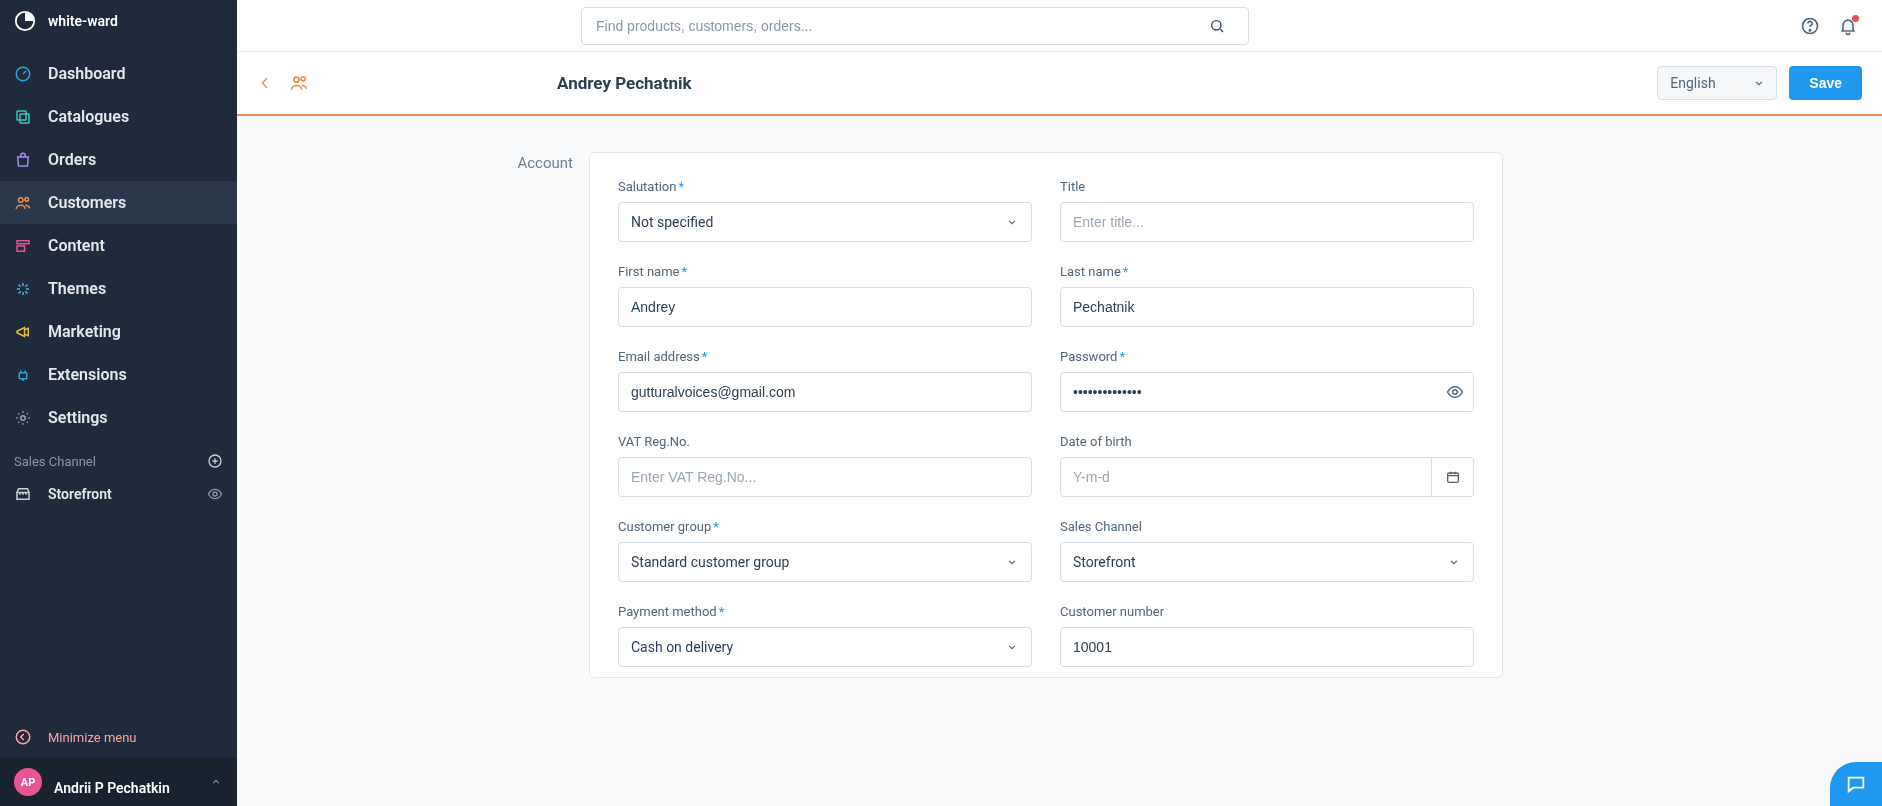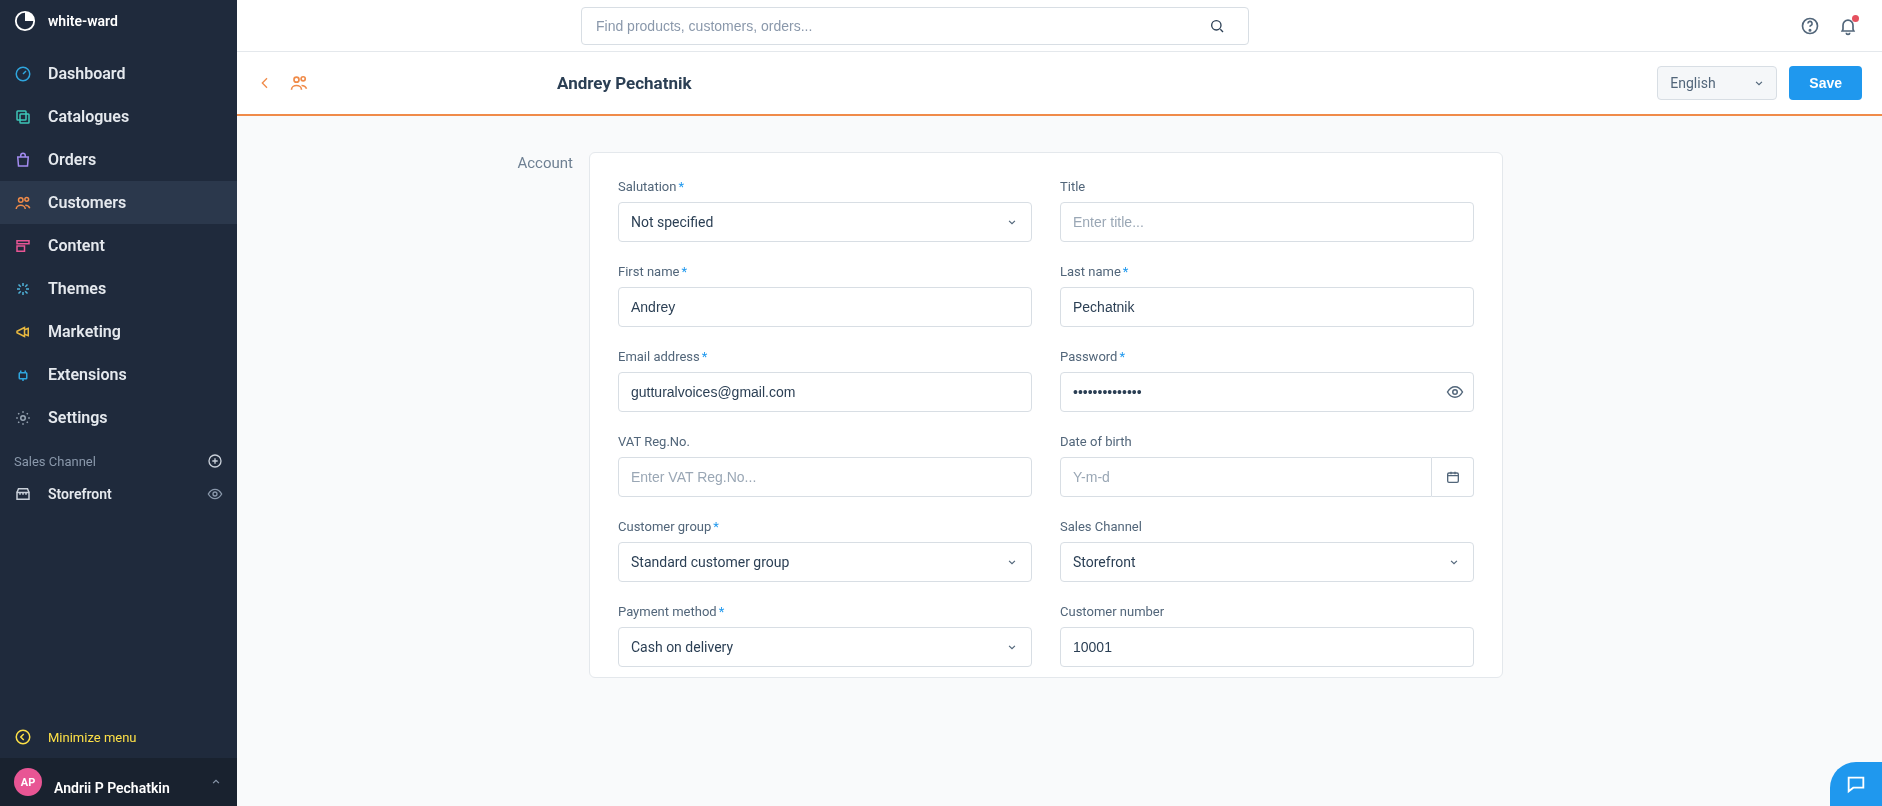--- a/index.html
+++ b/index.html
@@ -78,21 +78,21 @@
   }
   .channel-item .left { display:flex;align-items:center; }
   .channel-item .nav-icon { width:18px;height:18px;margin-right:16px;display:flex;align-items:center;justify-content:center; }
   .channel-item .eye-icon { width:16px;height:16px;display:flex;align-items:center;justify-content:center;color:#8a98ab; }
 
   .sidebar-spacer { flex: 1; }
 
   .minimize-row {
     display:flex;align-items:center;
     padding: 12px 14px;
-    color:#fde047; font-size:13px;
+    color:#fca5a5; font-size:13px;
     cursor:pointer;
   }
   .minimize-row .nav-icon { width:18px;height:18px;margin-right:16px;display:flex;align-items:center;justify-content:center; }
 
   .user-row {
     display:flex;align-items:center;justify-content:space-between;
     padding: 10px 14px;
     background:#19222f;
     color:#fff;font-size:14px;font-weight:600;
   }

